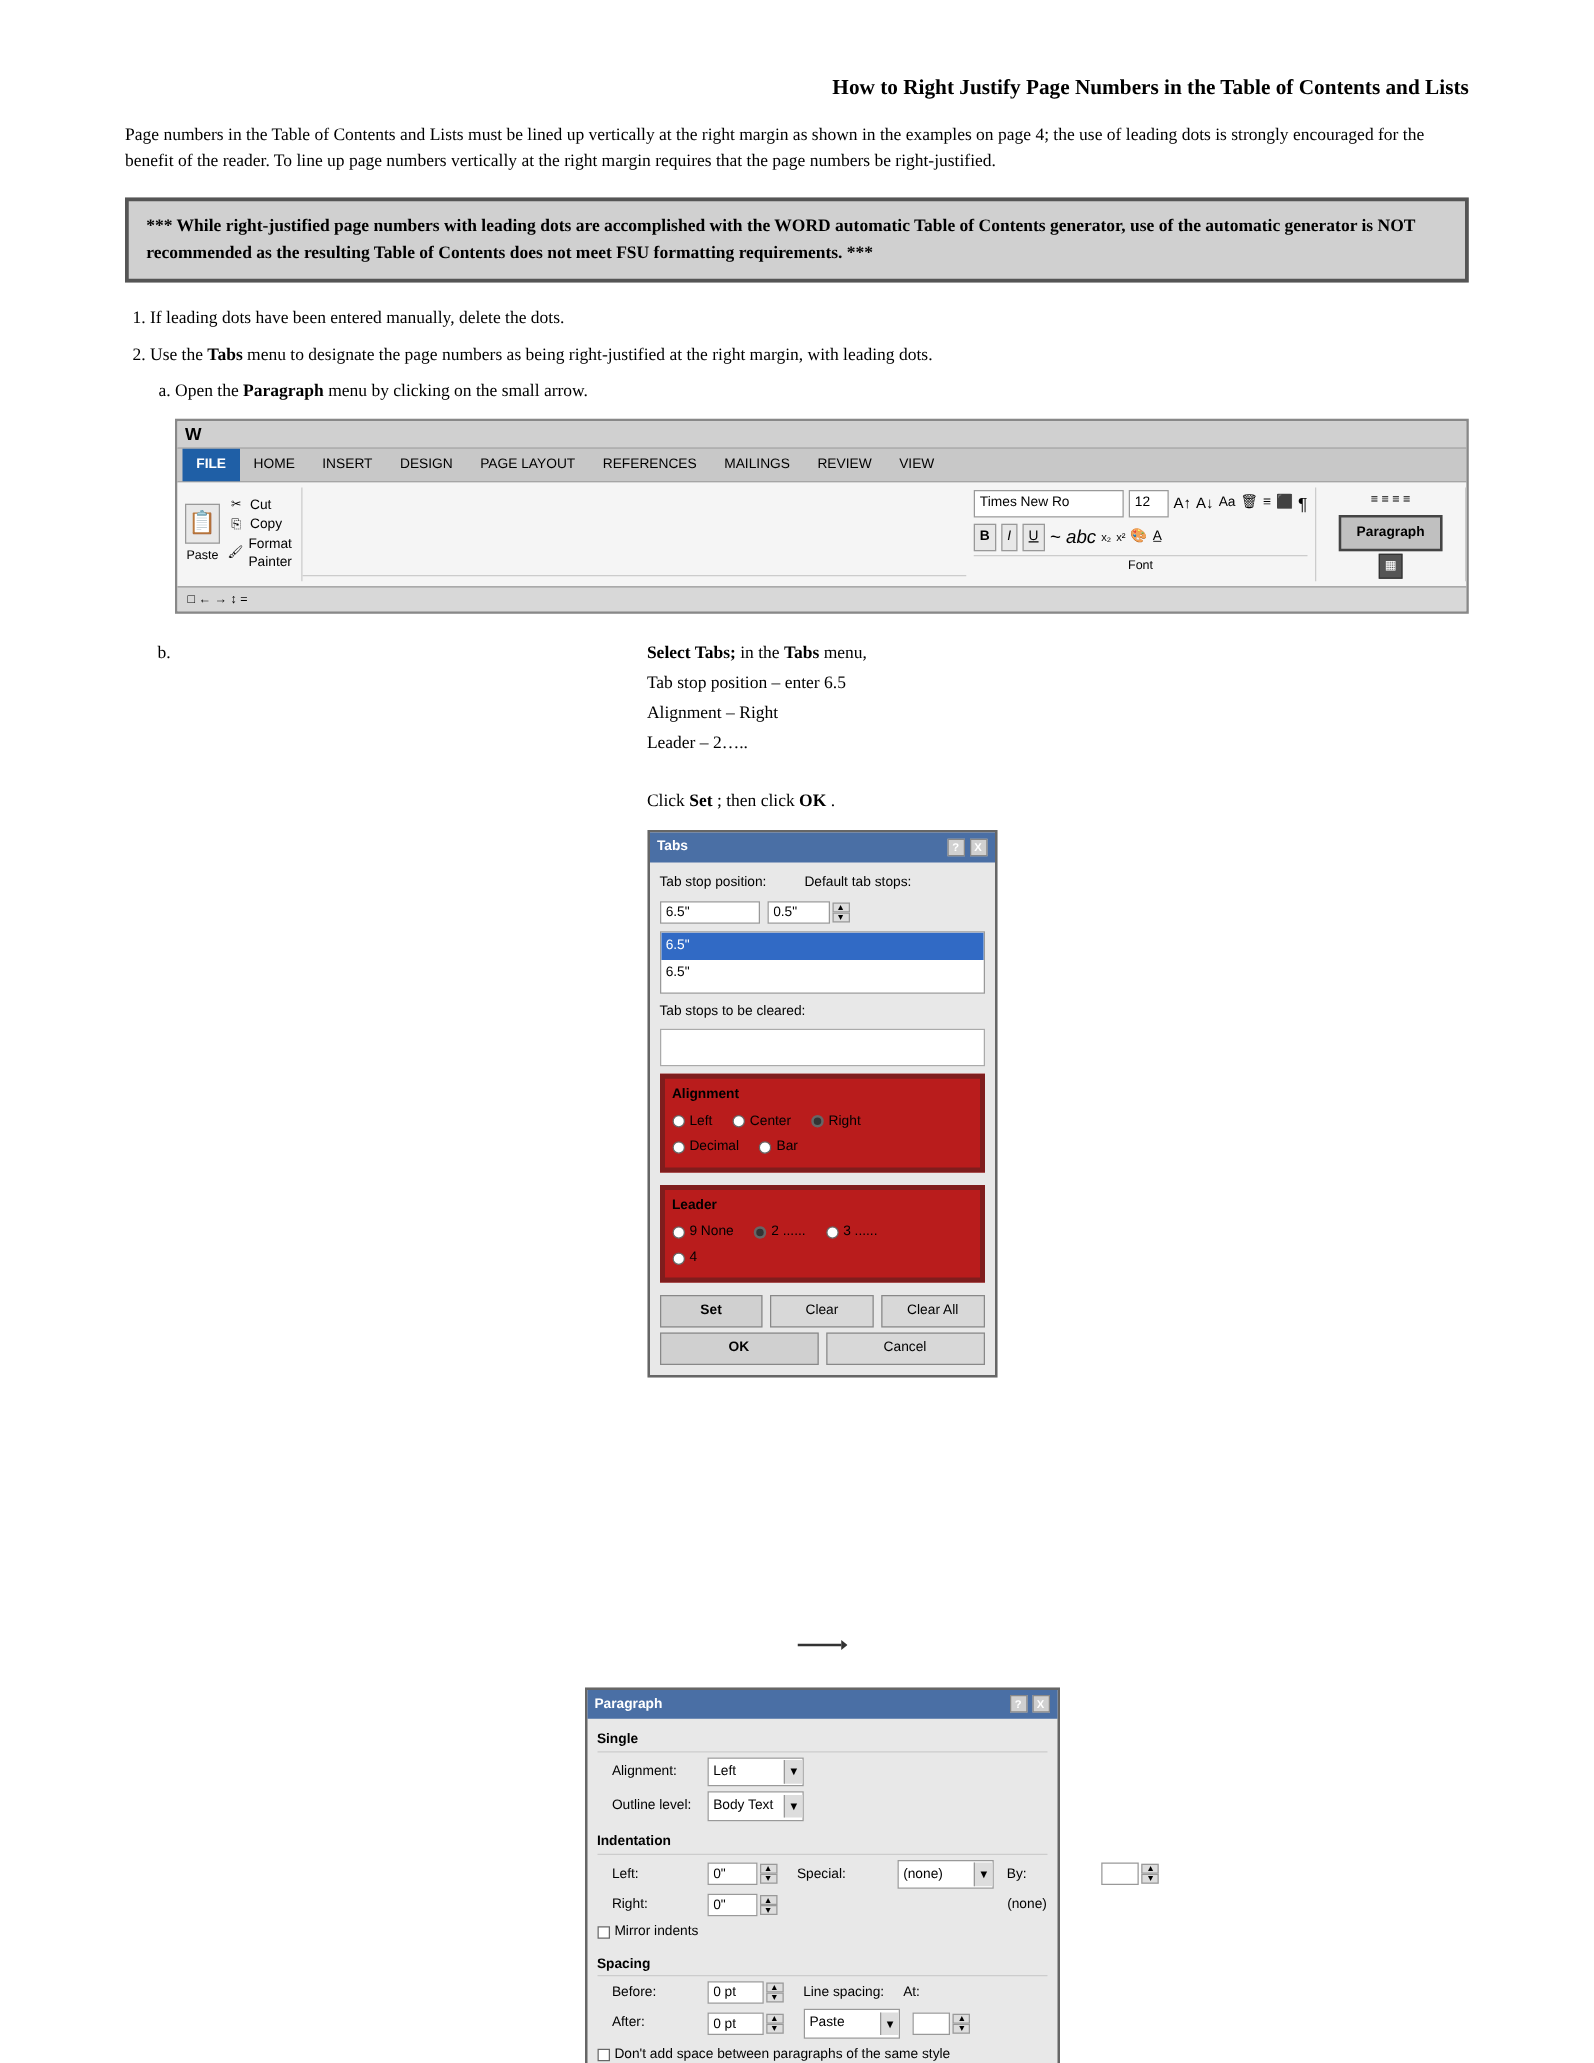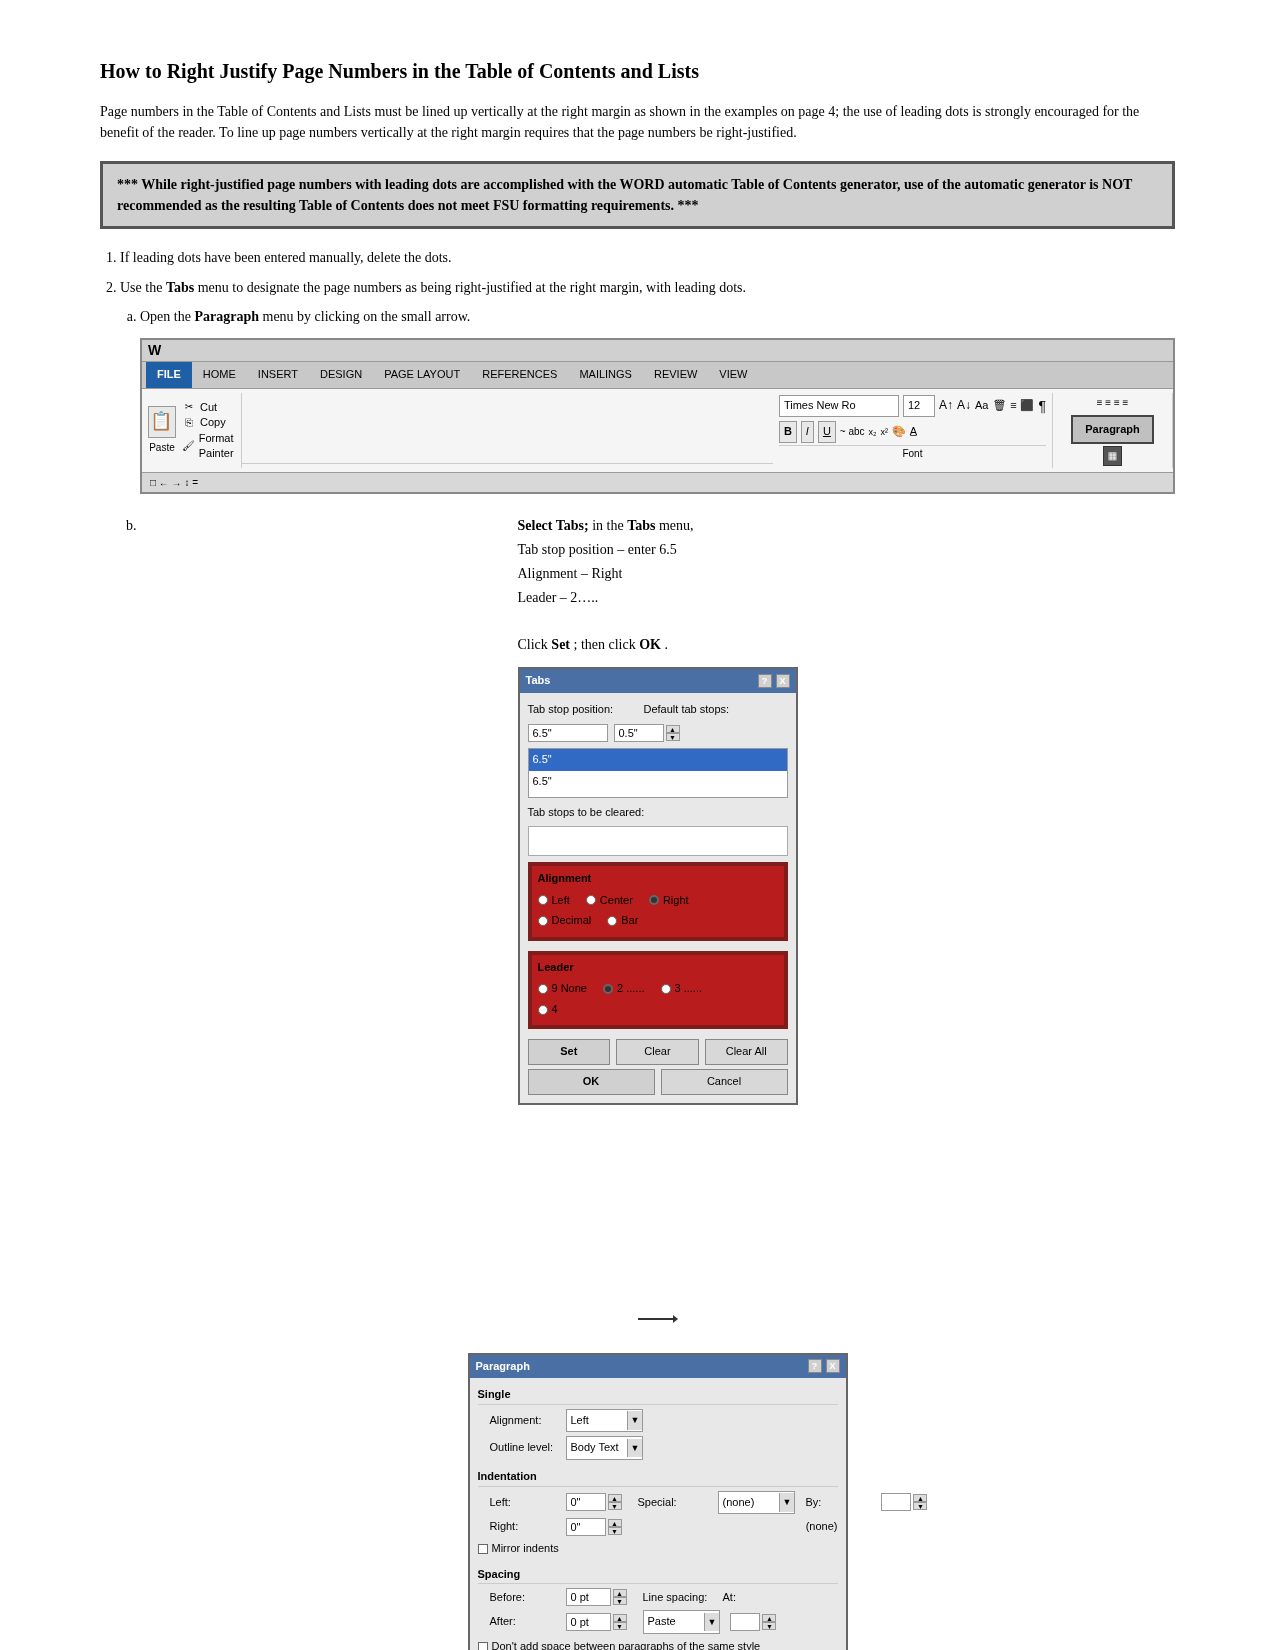--- a/index.html
+++ b/index.html
@@ -7,23 +7,23 @@
       background: #fff;
       font-family: "Times New Roman", Times, serif;
       font-size: 14px;
       color: #000;
       width: 1275px;
       min-height: 1650px;
       padding: 60px 100px;
     }
 
     h1.doc-title {
-      font-size: 20px;
+      font-size: 17px;
       font-weight: bold;
-      text-align: left;
+      text-align: right;
       margin-bottom: 18px;
       font-family: "Times New Roman", Times, serif;
     }
 
     .intro-text {
       font-size: 14px;
       line-height: 1.5;
       margin-bottom: 18px;
       font-family: "Times New Roman", Times, serif;
     }
@@ -639,21 +639,21 @@
                 <span style="font-size:11px;">Aa</span>
                 <span style="font-size:11px;">🗑</span>
                 <span style="font-size:11px;">≡</span>
                 <span style="font-size:11px;">⬛</span>
                 <span style="font-size:14px;">¶</span>
               </div>
               <div class="font-row2">
                 <span class="btn-small" style="font-weight:bold;">B</span>
                 <span class="btn-small" style="font-style:italic;">I</span>
                 <span class="btn-small" style="text-decoration:underline;">U</span>
-                <span style="font-size:10px;">~ abc</span>
+                <span style="font-size:15px;font-style:italic;">~ abc</span>
                 <span style="font-size:9px;">x₂</span>
                 <span style="font-size:9px;">x²</span>
                 <span style="font-size:11px;">🎨</span>
                 <span style="font-size:11px;">A̲</span>
               </div>
               <div style="font-size:10px; font-family:Arial,sans-serif; border-top:1px solid #ccc; text-align:center; margin-top:2px; padding-top:0;">Font</div>
             </div>
 
             <div class="paragraph-group">
               <div style="font-size:10px; font-family:Arial,sans-serif; margin-bottom:4px; text-align:center;">

